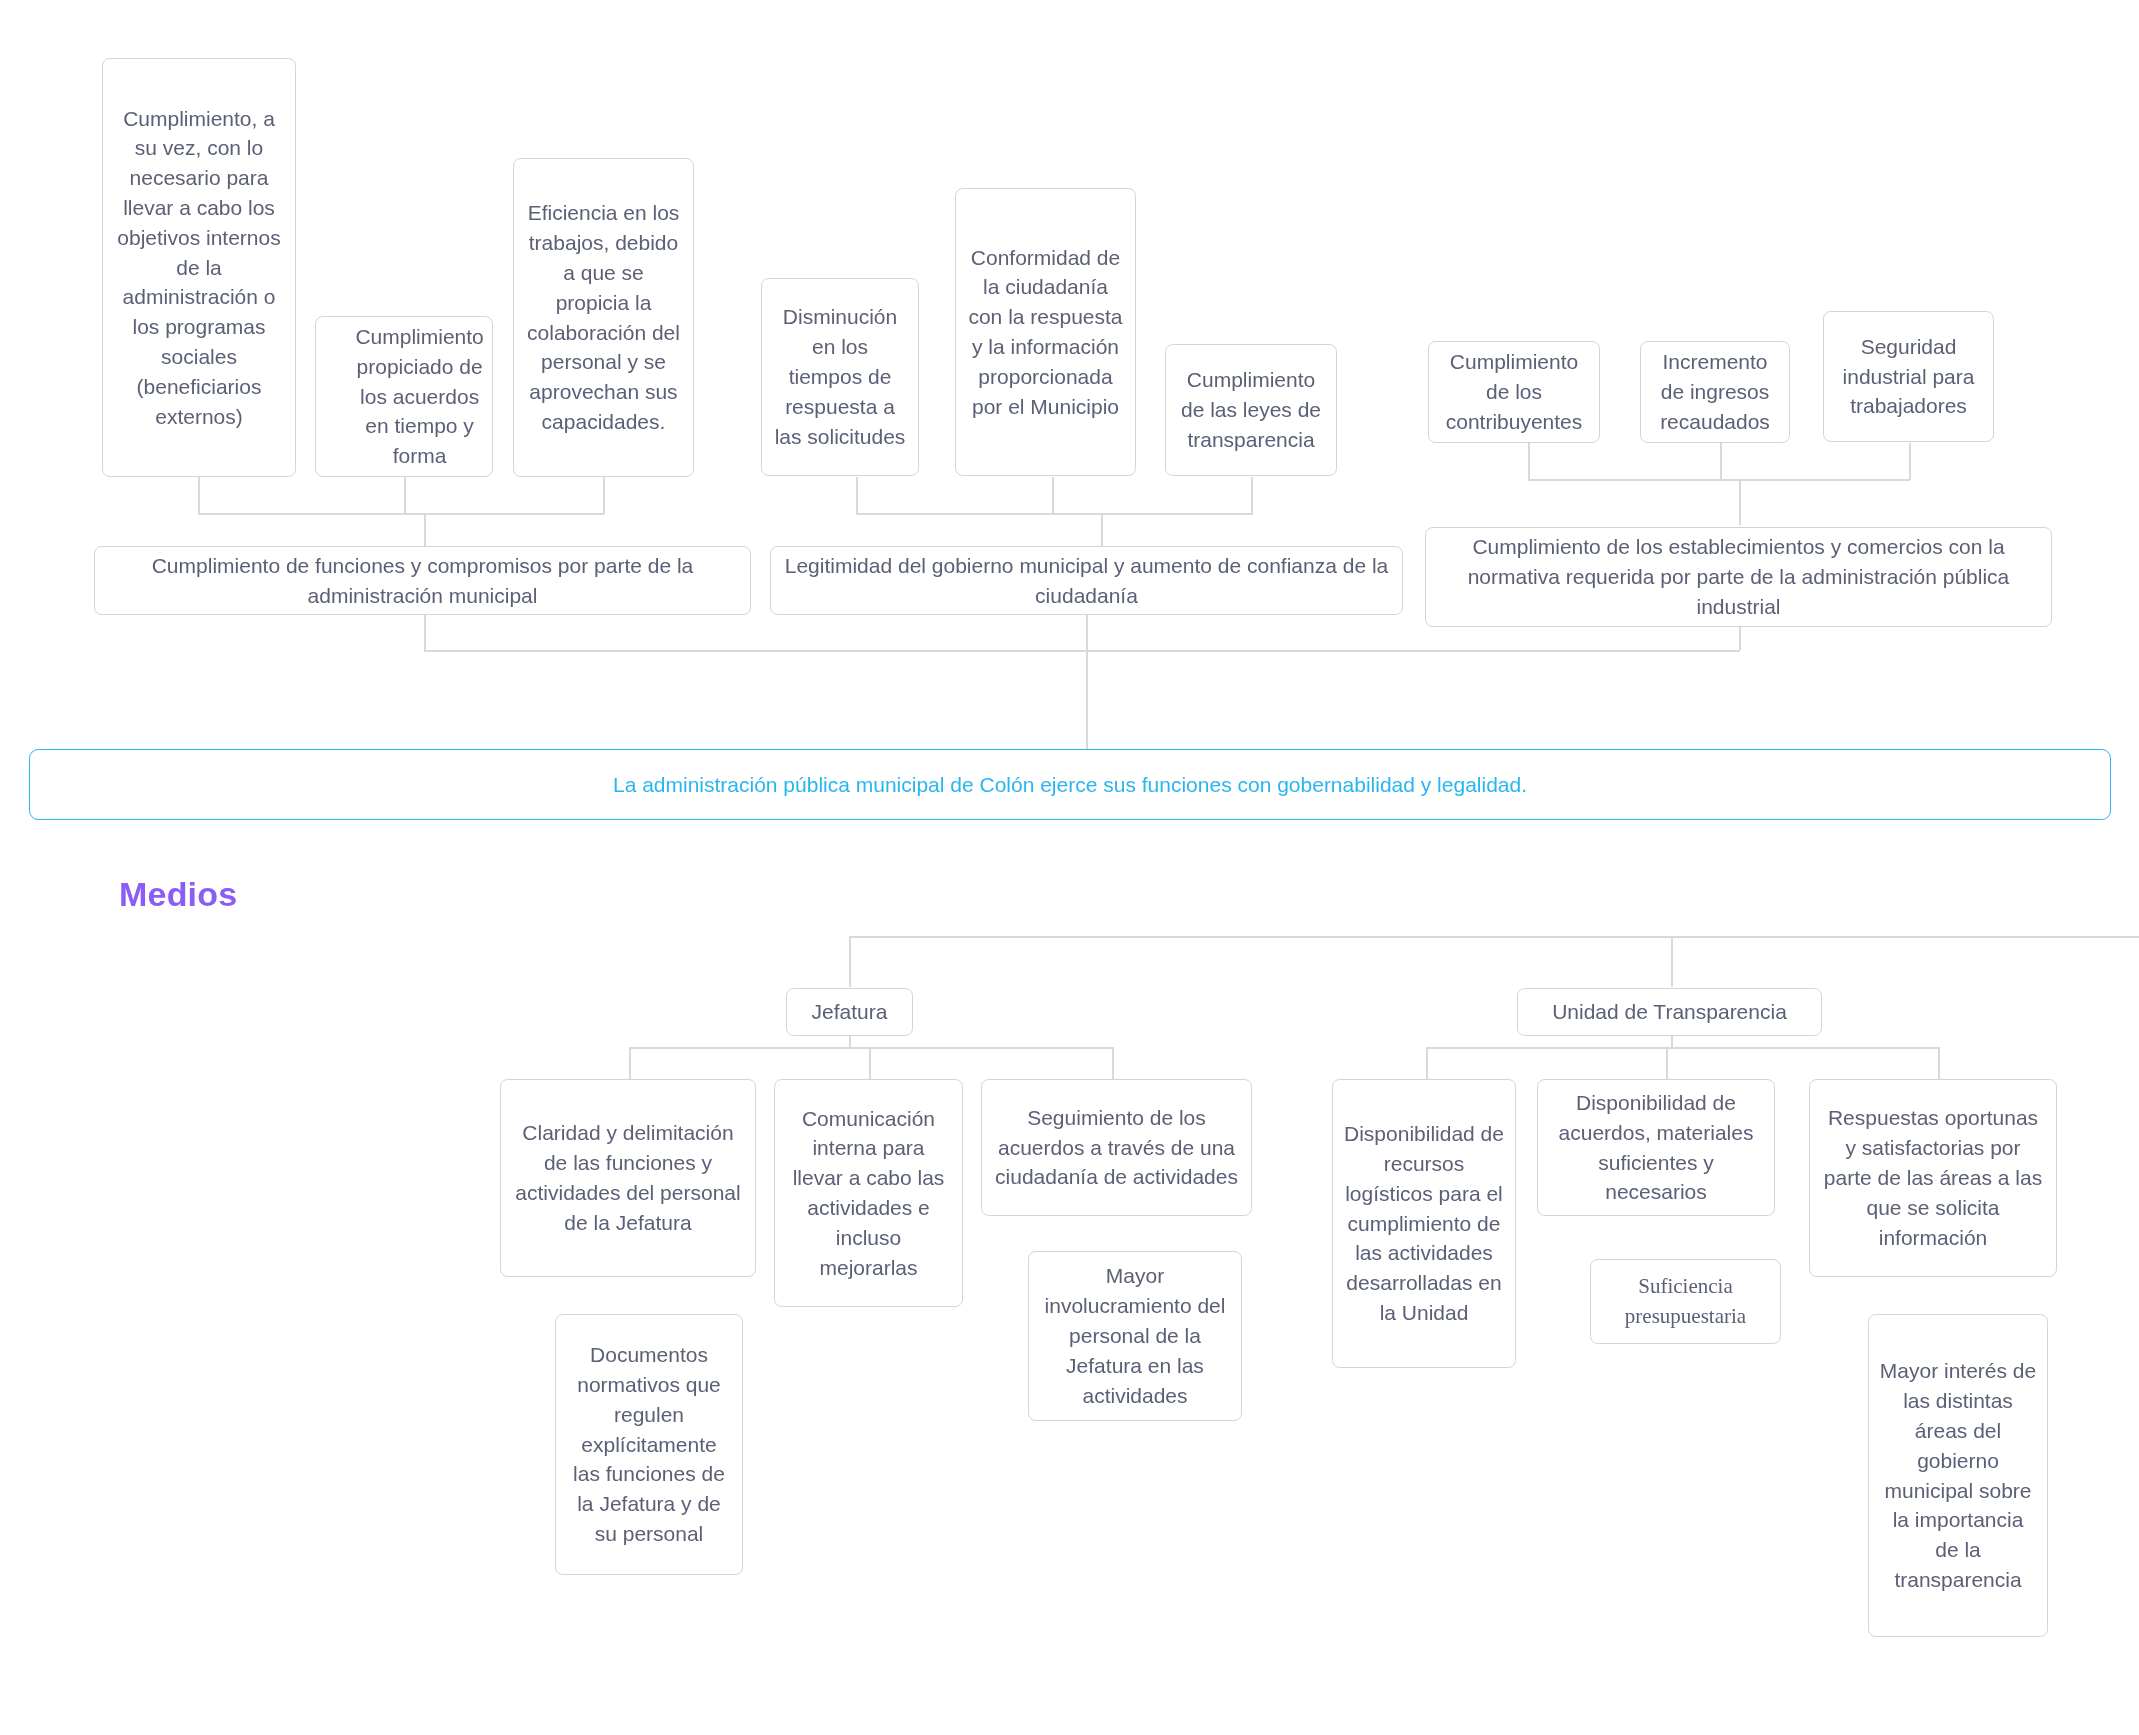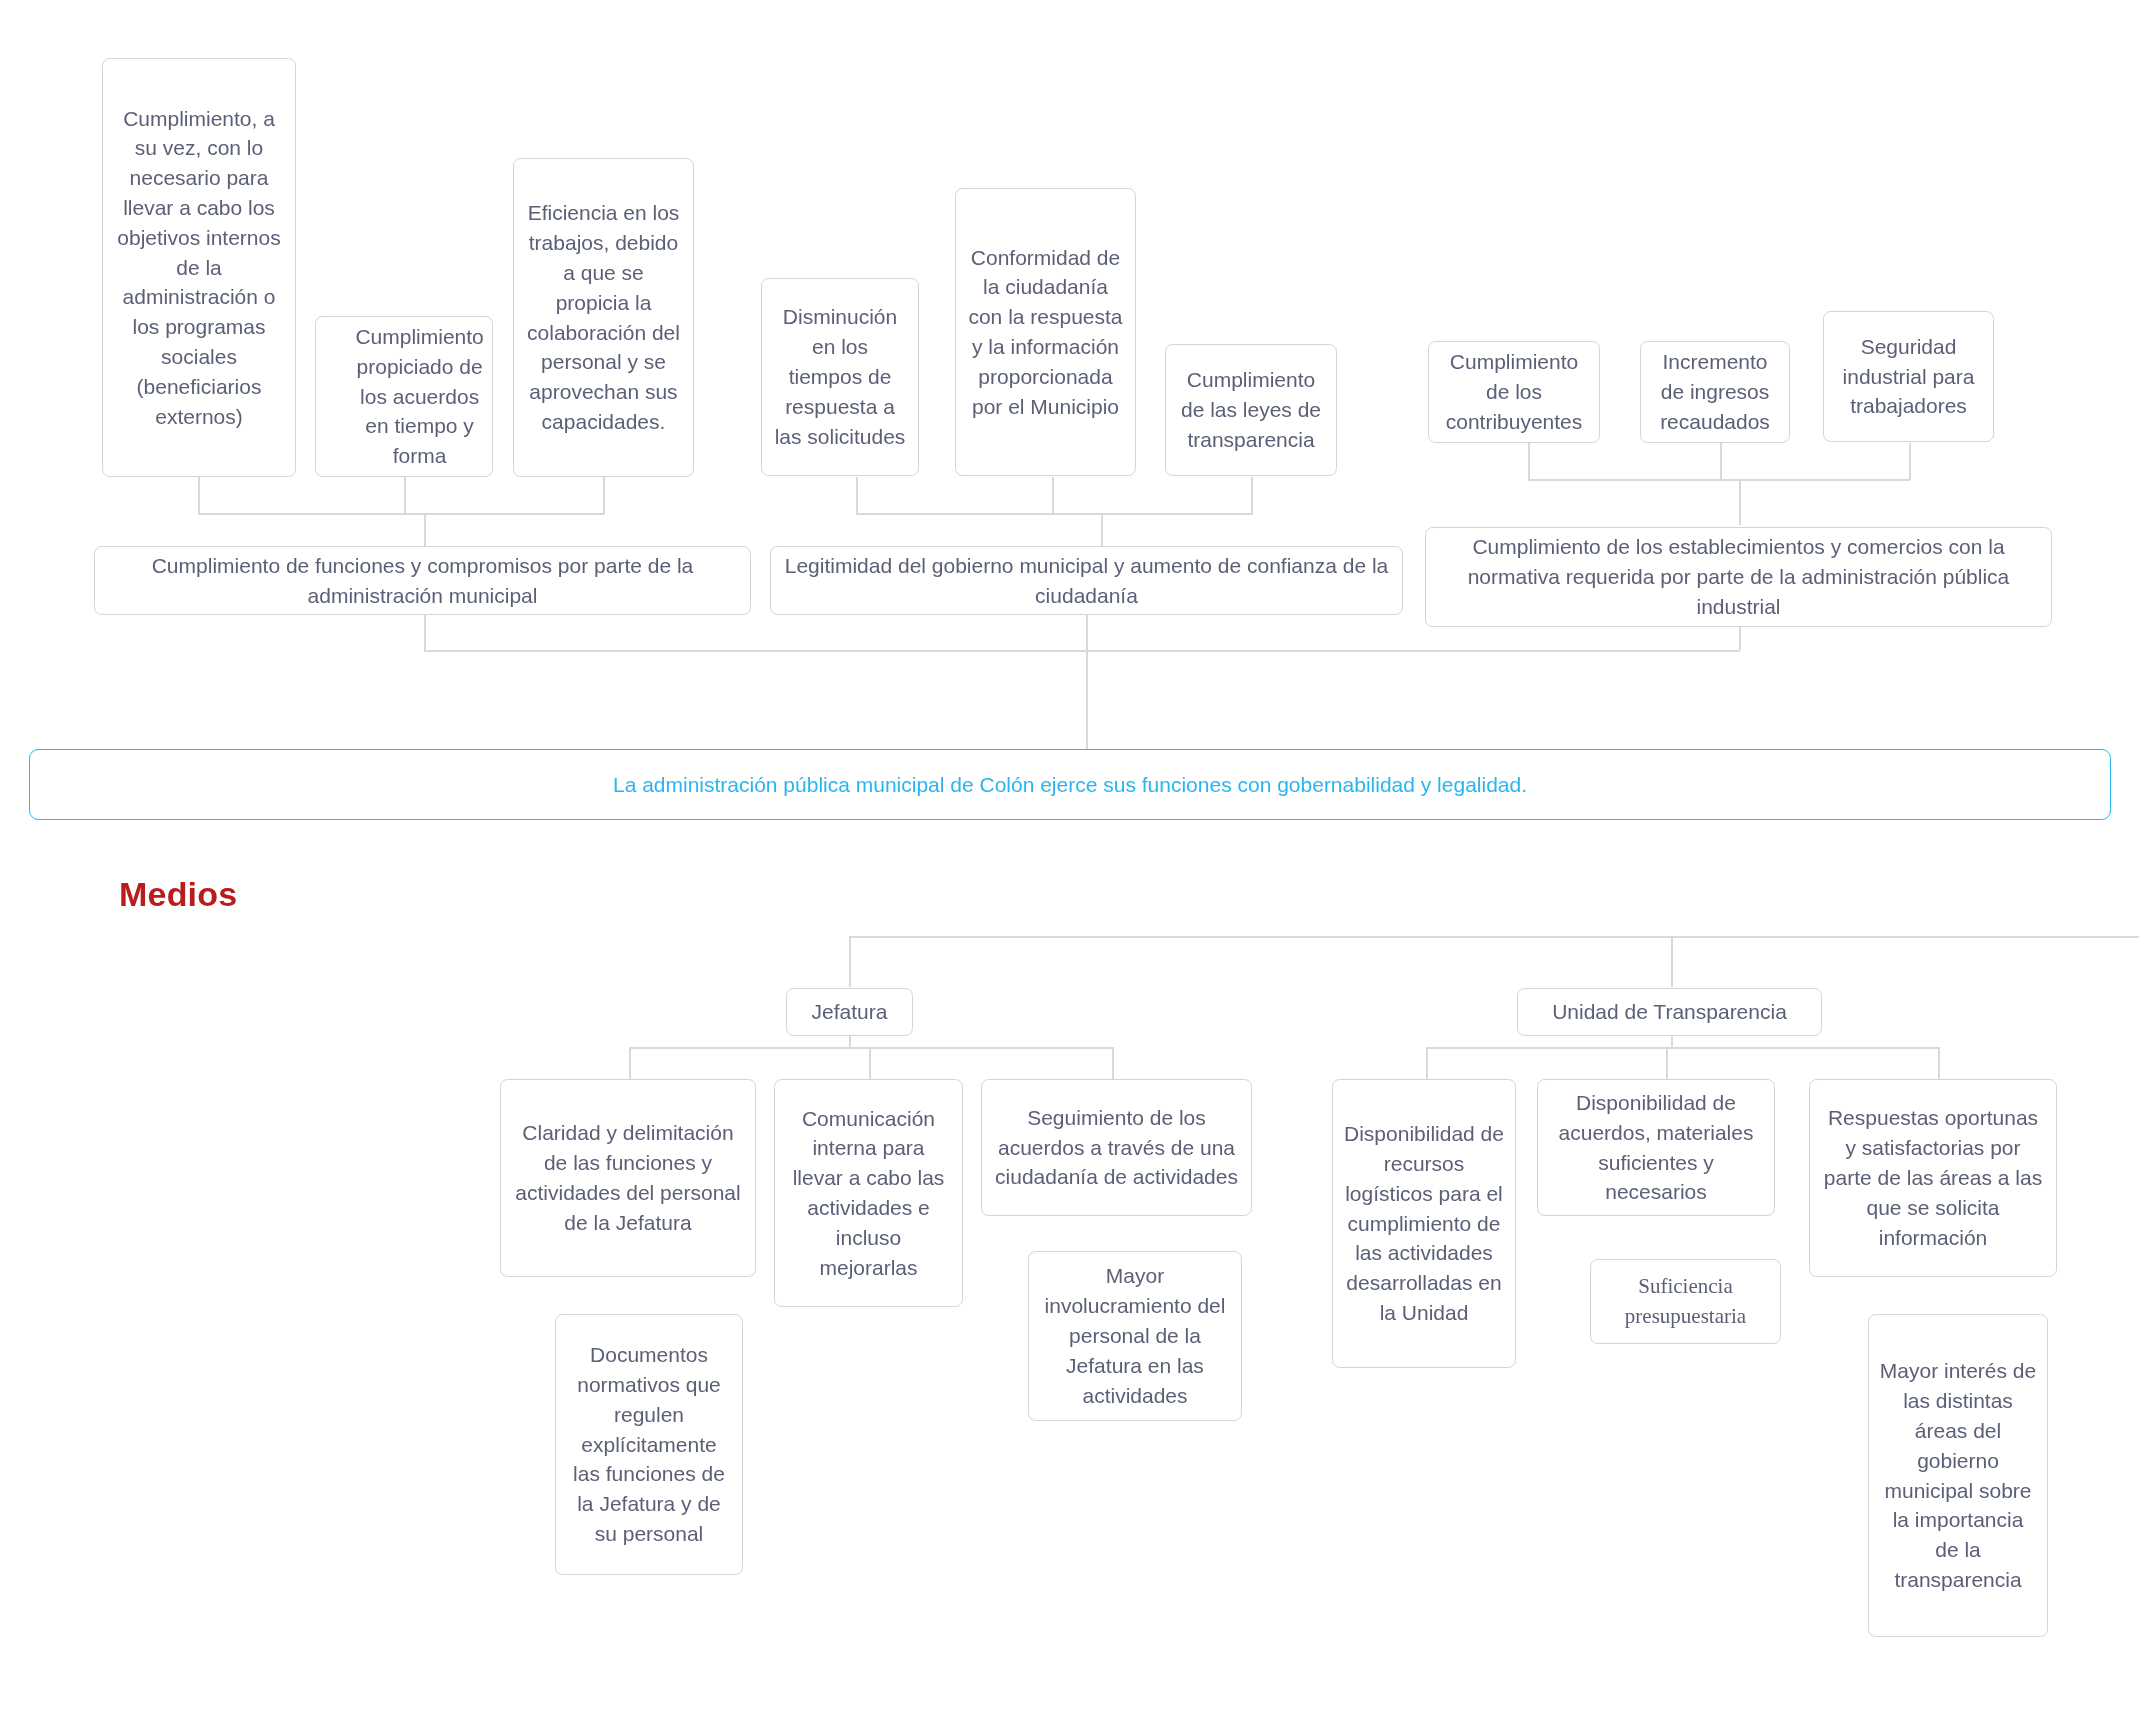--- a/index.html
+++ b/index.html
@@ -57,21 +57,21 @@
     justify-content: center;
     text-align: center;
     font-size: 21px;
     z-index: 3;
   }
 
   .section-title {
     position: absolute;
     font-size: 34px;
     font-weight: bold;
-    color: #b91c1c;
+    color: #8b5cf6;
     letter-spacing: 0.2px;
   }
 </style>
 </head>
 <body>
 
 <div class="canvas">
 
   <div class="node" style="left:102px; top:58px; width:194px; height:419px;">Cumplimiento, a su vez, con lo necesario para llevar a cabo los objetivos internos de la administración o los programas sociales (beneficiarios externos)</div>
 

